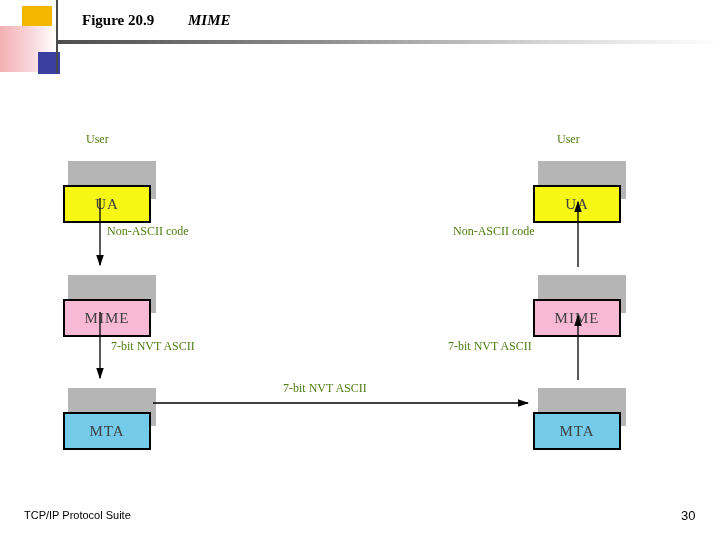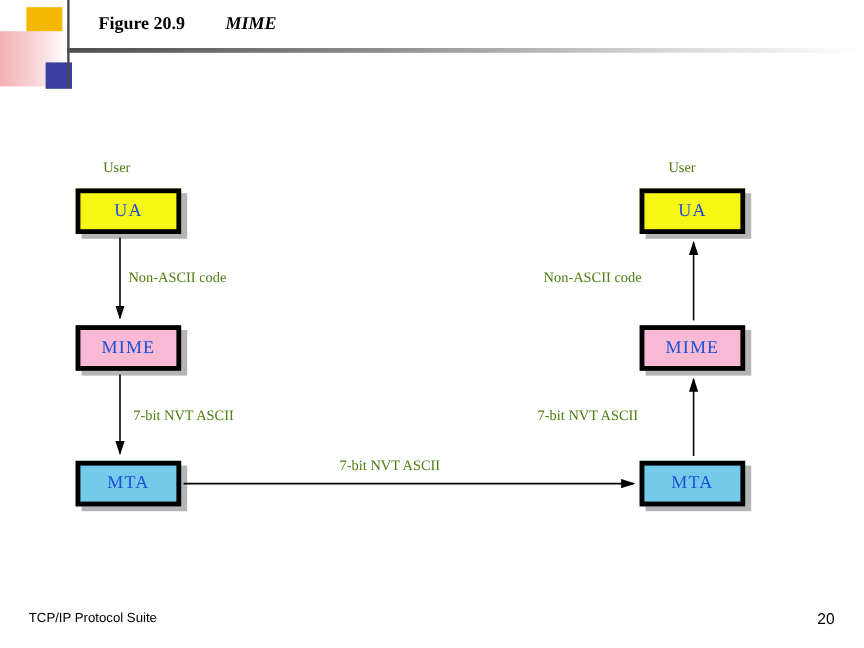--- a/index.html
+++ b/index.html
@@ -77,28 +77,29 @@
     font-style: italic;
     font-size: 15px;
     color: #000000;
     white-space: nowrap;
   }
 
   
   .box {
     position: absolute;
     box-sizing: border-box;
-    border: 4px solid #000000;
+    border: 2px solid #000000;
     font-family: "Liberation Serif", serif;
     font-size: 15px;
-    color: #1d4ed8;
+    color: #404040;
     display: flex;
     align-items: center;
     justify-content: center;
     letter-spacing: 1px;
+    margin-top: 28px;
   }
   .box-shadow {
     position: absolute;
     background: #b5b5b5;
   }
   .box-ua   { background: #f7f716; }
   .box-mime { background: #f7b9d4; }
   .box-mta  { background: #73cbe9; }
 
   
@@ -195,15 +196,15 @@
     <line x1="100" y1="312" x2="100" y2="378" stroke="#000000" stroke-width="1.3" marker-end="url(#ah)"></line>
 
     <line x1="153" y1="403" x2="528" y2="403" stroke="#000000" stroke-width="1.3" marker-end="url(#ah)"></line>
 
     <line x1="578" y1="380" x2="578" y2="316" stroke="#000000" stroke-width="1.3" marker-end="url(#ah)"></line>
 
     <line x1="578" y1="267" x2="578" y2="202" stroke="#000000" stroke-width="1.3" marker-end="url(#ah)"></line>
   </svg>
 
   <div class="footer-text">TCP/IP Protocol Suite</div>
-  <div class="footer-page">20</div>
+  <div class="footer-page">30</div>
 
 </div>
 
 </body></html>

